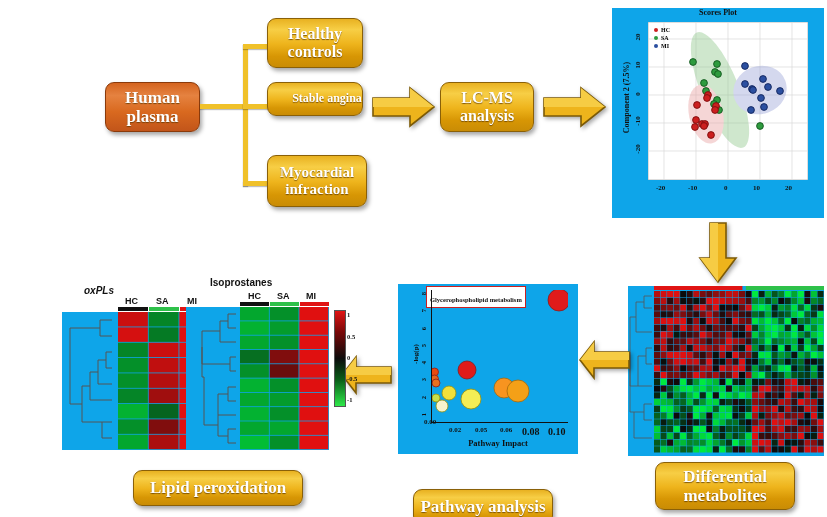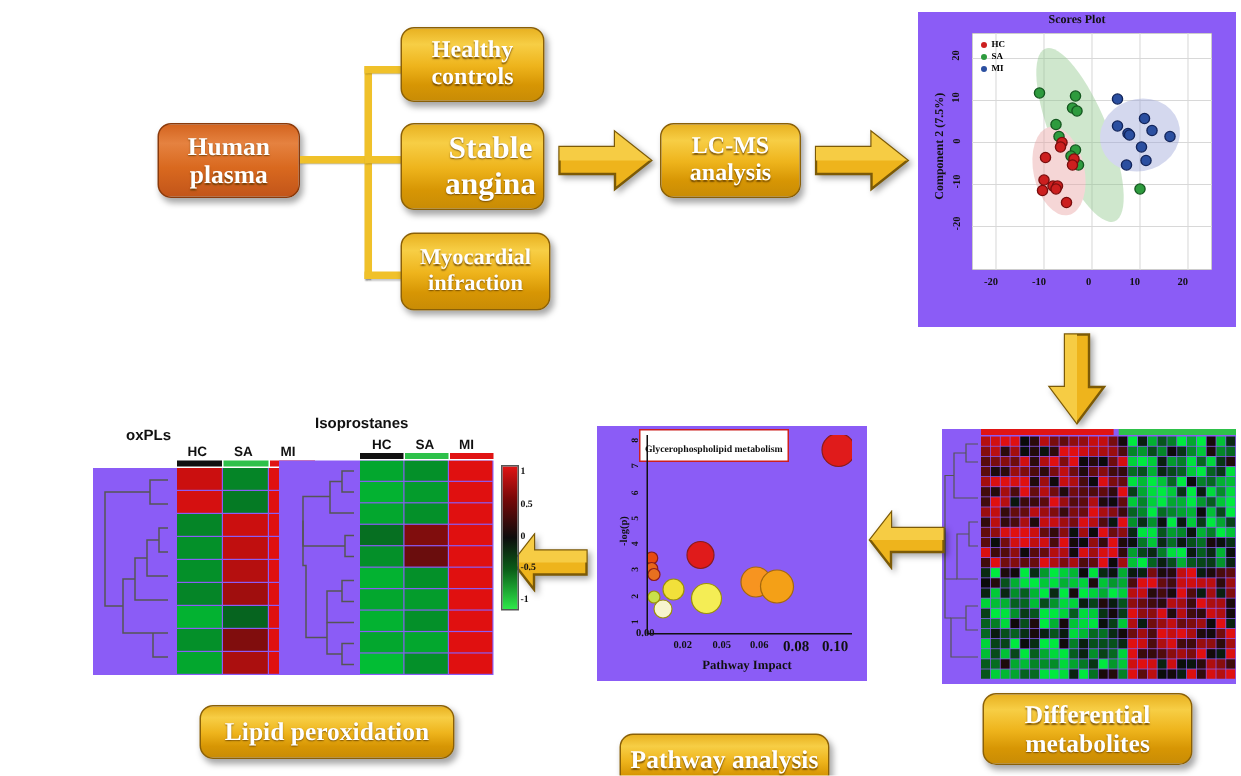--- a/index.html
+++ b/index.html
@@ -37,21 +37,21 @@
   
   .conn{background:#f0c12a;position:absolute;box-shadow:0px 1px 1px rgba(0,0,0,.25);}
 
   
   .arrow-r, .arrow-l, .arrow-d{
     position:absolute;
     filter:drop-shadow(2px 2px 2px rgba(0,0,0,.35));
   }
 
   
-  .plot{background:#8b5cf6;position:absolute;}
+  .plot{background:#0ea5e9;position:absolute;}
   .axisline{position:absolute;background:#111;}
   .ticklbl{position:absolute;font-family:"Liberation Serif", serif;font-weight:bold;color:#111;}
   .axttl{position:absolute;font-family:"Liberation Serif", serif;font-weight:bold;color:#111;}
   .hdrlbl{position:absolute;font-family:"Liberation Sans", sans-serif;font-weight:bold;color:#111;}
 </style>
 </head>
 <body>
 
 <div class="abs flowbox orange" style="left:105px;top:82px;width:95px;height:50px;font-size:17px;">
   <span>Human plasma</span>
@@ -63,21 +63,21 @@
 
 <div class="conn" style="left:243px;top:44px;width:30px;height:5px;"></div>
 
 <div class="conn" style="left:243px;top:104px;width:30px;height:5px;"></div>
 
 <div class="conn" style="left:243px;top:181px;width:30px;height:5px;"></div>
 
 <div class="abs flowbox gold" style="left:267px;top:18px;width:96px;height:50px;font-size:16px;">
   <span>Healthy controls</span>
 </div>
-<div class="abs flowbox gold" style="left:267px;top:82px;width:96px;height:58px;font-size:21px;padding-left:24px;">
+<div class="abs flowbox gold" style="left:267px;top:82px;width:96px;height:34px;font-size:12px;padding-left:24px;">
   <span>Stable angina</span>
 </div>
 <div class="abs flowbox gold" style="left:267px;top:155px;width:100px;height:52px;font-size:15px;">
   <span>Myocardial infraction</span>
 </div>
 
 <svg class="arrow-r" style="left:372px;top:86px;" width="64" height="42" viewBox="0 0 64 42">
   <polygon points="1,12 38,12 38,2 62,21 38,40 38,30 1,30" fill="#eeb41c" stroke="#7c5a06" stroke-width="1.6"></polygon>
   <polygon points="1,12 38,12 38,2 62,21 38,21 1,21" fill="#f6cc44"></polygon>
 </svg>
@@ -887,21 +887,21 @@
   <div class="ticklbl" style="left:150px;top:142px;font-size:10px;">0.10</div>
 
   <div class="axttl" style="left:30px;top:154px;width:140px;text-align:center;font-size:8.5px;">Pathway Impact</div>
 </div>
 
 <svg class="arrow-l" style="left:340px;top:355px;" width="52" height="40" viewBox="0 0 52 40">
   <polygon points="51,12 16,12 16,2 2,20 16,38 16,28 51,28" fill="#eeb41c" stroke="#7c5a06" stroke-width="1.6"></polygon>
   <polygon points="51,12 16,12 16,2 2,20 16,20 51,20" fill="#f6cc44"></polygon>
 </svg>
 
-<div class="hdrlbl" style="left:84px;top:285px;font-size:10px;">oxPLs</div>
+<div class="hdrlbl" style="left:84px;top:285px;font-size:10px;font-style:italic;">oxPLs</div>
 <div class="hdrlbl" style="left:125px;top:296px;font-size:9px;">HC</div>
 <div class="hdrlbl" style="left:156px;top:296px;font-size:9px;">SA</div>
 <div class="hdrlbl" style="left:187px;top:296px;font-size:9px;">MI</div>
 <div class="abs" style="left:118px;top:307px;width:30px;height:4px;background:#111111;"></div>
 <div class="abs" style="left:149px;top:307px;width:30px;height:4px;background:#2ec14a;"></div>
 <div class="abs" style="left:180px;top:307px;width:30px;height:4px;background:#e01414;"></div>
 <div class="plot" style="left:118px;top:312px;width:92px;height:138px;">
   <svg width="92" height="138" viewBox="0 0 92 138">
       <rect x="0" y="0" width="29.866666666666667" height="14.533333333333333" fill="rgb(203,15,15)"></rect>
       <rect x="30.666666666666668" y="0" width="29.866666666666667" height="14.533333333333333" fill="rgb(5,133,39)"></rect>

